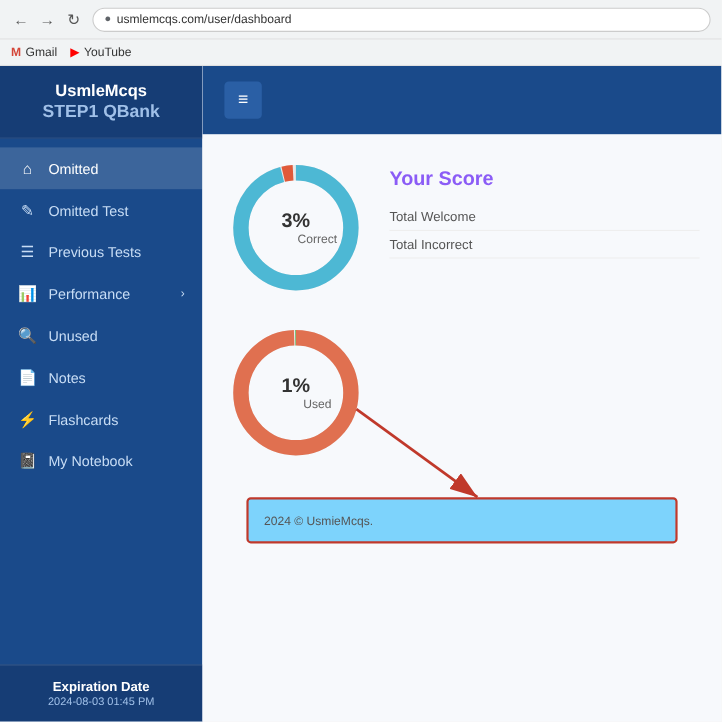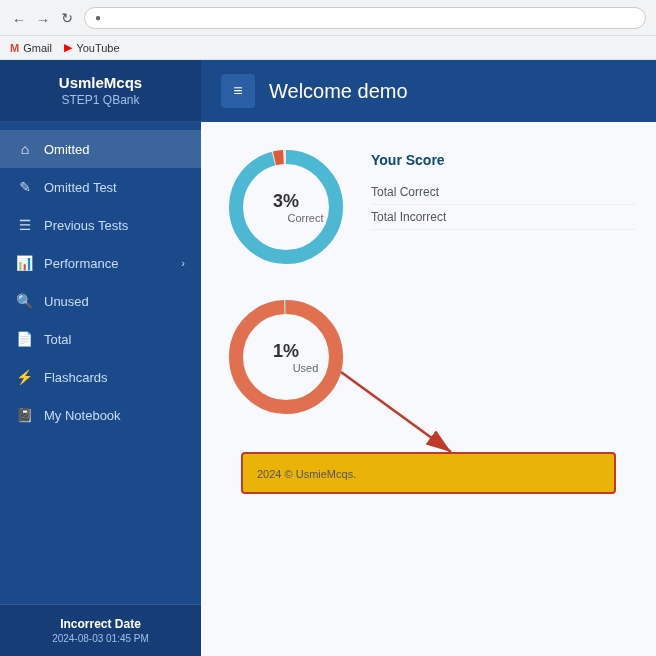--- a/index.html
+++ b/index.html
@@ -77,42 +77,43 @@
 
     
     .app-container {
       display: flex;
       height: calc(656px - 60px);
       background: white;
     }
 
     
     .sidebar {
-      width: 201px;
+      width: 184px;
       background: #1a4a8a;
       color: white;
       flex-shrink: 0;
       display: flex;
       flex-direction: column;
     }
     .sidebar-header {
       background: #163d75;
       padding: 14px 10px;
       text-align: center;
       border-bottom: 1px solid rgba(255,255,255,0.1);
     }
     .sidebar-logo-title {
       font-size: 15px;
       font-weight: bold;
       color: white;
     }
     .sidebar-logo-subtitle {
-      font-size: 12px;
+      font-size: 16px;
       color: #a0c0e8;
       margin-top: 2px;
+      font-weight: bold;
     }
     .sidebar-nav {
       flex: 1;
       padding: 8px 0;
     }
     .nav-item {
       display: flex;
       align-items: center;
       gap: 10px;
       padding: 11px 16px;
@@ -230,39 +231,39 @@
       color: #666;
       margin-left: 39px;
     }
 
     
     .score-panel {
       flex: 1;
       padding-top: 10px;
     }
     .score-panel-title {
-      font-size: 14px;
+      font-size: 18px;
       font-weight: bold;
-      color: #0c4a6e;
+      color: #8b5cf6;
       margin-bottom: 12px;
     }
     .score-row {
       font-size: 12px;
       color: #555;
       padding: 5px 0;
       border-bottom: 1px solid #eee;
     }
 
     
     .main-footer {
       margin: 10px 20px 16px 20px;
       border: 2px solid #c0392b;
       border-radius: 4px;
       padding: 10px 14px;
-      background: #eab308;
+      background: #7dd3fc;
     }
     .footer-text {
       font-size: 11px;
       color: #555;
     }
 
     
     .charts-section {
       position: relative;
     }
@@ -271,20 +272,21 @@
 <body>
 
 <div class="browser-chrome">
   <div class="browser-nav-icons">
     <div class="nav-btn">←</div>
     <div class="nav-btn">→</div>
     <div class="nav-btn">↻</div>
   </div>
   <div class="address-bar">
     <span class="address-icon">●</span>
+    <span>usmlemcqs.com/user/dashboard</span>
   </div>
 </div>
 
 <div class="bookmarks-bar">
   <div class="bookmark-item">
     <span class="gmail-icon">M</span>
     <span>Gmail</span>
   </div>
   <div class="bookmark-item">
     <span class="yt-icon">▶</span>
@@ -317,45 +319,44 @@
         <span class="icon">📊</span>
         <span>Performance</span>
         <span class="chevron">›</span>
       </div>
       <div class="nav-item">
         <span class="icon">🔍</span>
         <span>Unused</span>
       </div>
       <div class="nav-item">
         <span class="icon">📄</span>
-        <span>Total</span>
+        <span>Notes</span>
       </div>
       <div class="nav-item">
         <span class="icon">⚡</span>
         <span>Flashcards</span>
       </div>
       <div class="nav-item">
         <span class="icon">📓</span>
         <span>My Notebook</span>
       </div>
     </nav>
 
     <div class="sidebar-footer">
-      <div class="expiration-label">Incorrect Date</div>
+      <div class="expiration-label">Expiration Date</div>
       <div class="expiration-date">2024-08-03 01:45 PM</div>
     </div>
   </div>
 
   <div class="main-content">
 
     <div class="main-header">
       <button class="hamburger-btn">
         <span>≡</span>
       </button>
-      <span class="main-title">Welcome demo</span>
     </div>
 
     <div class="dashboard-body">
 
       <div class="stats-row charts-section">
         <div class="chart-container">
           <div class="donut-wrapper">
             <svg width="130" height="130" viewBox="0 0 130 130">
 
               <circle cx="65" cy="65" r="50" fill="none" stroke="#e8e8e8" stroke-width="14"></circle>
@@ -366,21 +367,21 @@
             </svg>
             <div class="donut-center-text">
               <div class="donut-pct">3%</div>
               <div class="donut-label">Correct</div>
             </div>
           </div>
         </div>
 
         <div class="score-panel">
           <div class="score-panel-title">Your Score</div>
-          <div class="score-row">Total Correct</div>
+          <div class="score-row">Total Welcome</div>
           <div class="score-row">Total Incorrect</div>
         </div>
       </div>
 
       <div class="stats-row" style="position:relative;">
         <div class="chart-container">
           <div class="donut-wrapper">
             <svg width="130" height="130" viewBox="0 0 130 130">
 
               <circle cx="65" cy="65" r="50" fill="none" stroke="#e8e8e8" stroke-width="14"></circle>

